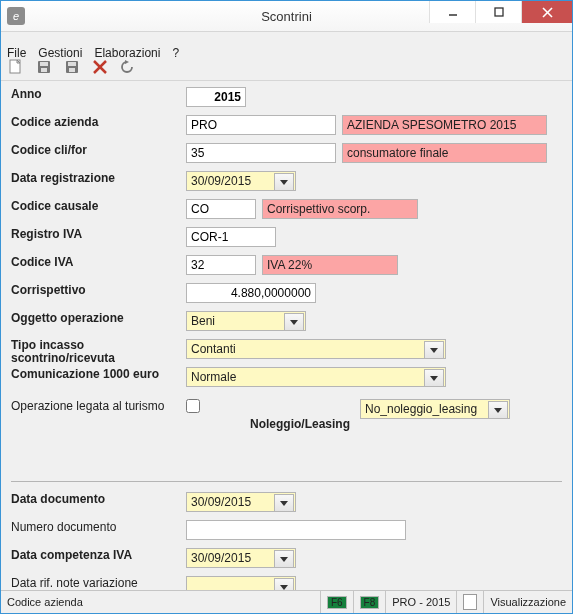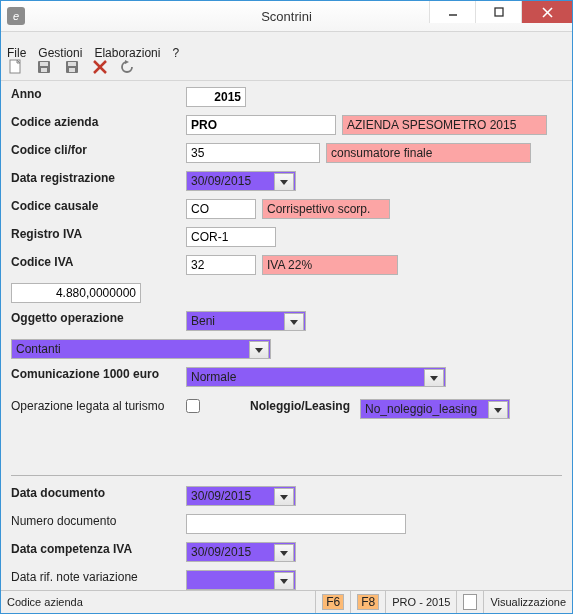--- a/index.html
+++ b/index.html
@@ -134,21 +134,21 @@
     display: flex;
     align-items: center;
     white-space: nowrap;
     overflow: hidden;
   }
   .combo {
     display: flex;
     align-items: center;
     position: relative;
     padding-right: 22px;
-    background: #8b5cf6;
+    background: #fef9c3;
   }
   .combo .combo-btn {
     position: absolute;
     right: 1px;
     top: 1px;
     width: 18px;
     height: 16px;
     background: linear-gradient(#f8f8f8,#e4e4e4);
     border: 1px solid #b5b5b5;
     display: flex;
@@ -160,20 +160,21 @@
     border-left: 4px solid transparent;
     border-right: 4px solid transparent;
     border-top: 5px solid #333;
   }
   input[type="checkbox"] {
     width: 14px; height: 14px;
     margin: 0;
   }
   .mid-label {
     font-weight: bold;
+    margin-top: 18px;
   }
   hr.sep {
     border: none;
     border-top: 1px solid #b5b5b5;
     margin: 8px 0 10px 0;
   }
   
   .statusbar {
     height: 22px;
     border-top: 1px solid #c5c5c5;
@@ -184,23 +185,23 @@
   }
   .statusbar .panel {
     border-right: 1px solid #c5c5c5;
     display: flex;
     align-items: center;
     padding: 0 6px;
   }
   .statusbar .panel.flex1 { flex: 1; }
   .statusbar .keycap {
     border: 1px solid #b5b5b5;
-    background: #fdba74;
+    background: #15803d;
     padding: 0 3px;
-    font-size: 12px;
+    font-size: 10px;
     margin: 2px 0;
   }
   .statusbar .doc-icon {
     width: 12px; height: 14px;
     border: 1px solid #999;
     background: #fff;
     position: relative;
   }
   .right-align { text-align: right; }
 </style>
@@ -279,87 +280,89 @@
     <div class="row">
       <div class="label bold">Anno</div>
       <div class="ctrl">
         <input type="text" class="right-align" style="width: 60px; font-weight: bold;" value="2015">
       </div>
     </div>
 
     <div class="row">
       <div class="label bold">Codice azienda</div>
       <div class="ctrl">
-        <input type="text" style="width: 150px; font-weight: bold;" value="PRO">
+        <input type="text" style="width: 150px; font-weight: normal;" value="PRO">
         <div class="readonly-box" style="width:205px">AZIENDA SPESOMETRO 2015</div>
       </div>
     </div>
 
     <div class="row">
       <div class="label bold">Codice cli/for</div>
       <div class="ctrl">
-        <input type="text" style="width: 134px;" value="35">
+        <input type="text" style="width: 150px;" value="35">
         <div class="readonly-box" style="width:205px">consumatore finale</div>
       </div>
     </div>
 
     <div class="row">
       <div class="label bold">Data registrazione</div>
       <div class="ctrl">
         <div class="combo" style="width:110px">
           <span>30/09/2015</span>
           <div class="combo-btn">
               <div class="chev"></div>
             </div>
         </div>
       </div>
     </div>
 
     <div class="row">
       <div class="label bold">Codice causale</div>
       <div class="ctrl">
         <input type="text" style="width: 70px;" value="CO">
-        <div class="readonly-box" style="width:128px">Corrispettivo scorp.</div>
+        <div class="readonly-box" style="width:156px">Corrispettivo scorp.</div>
       </div>
     </div>
 
     <div class="row">
       <div class="label bold">Registro IVA</div>
       <div class="ctrl">
         <input type="text" style="width: 90px;" value="COR-1">
       </div>
     </div>
 
     <div class="row">
       <div class="label bold">Codice IVA</div>
       <div class="ctrl">
         <input type="text" style="width: 70px;" value="32">
         <div class="readonly-box" style="width:136px">IVA 22%</div>
       </div>
     </div>
 
     <div class="row">
+      <div class="label bold">Corrispettivo</div>
       <div class="ctrl">
         <input type="text" class="right-align" style="width: 130px;" value="4.880,0000000">
       </div>
     </div>
 
     <div class="row">
       <div class="label bold">Oggetto operazione</div>
       <div class="ctrl">
         <div class="combo" style="width:120px">
           <span>Beni</span>
           <div class="combo-btn">
               <div class="chev"></div>
             </div>
         </div>
       </div>
     </div>
 
     <div class="row">
+      <div class="label bold" style="line-height:13px">Tipo incasso scontrino/ricevuta</div>
       <div class="ctrl">
         <div class="combo" style="width:260px">
           <span>Contanti</span>
           <div class="combo-btn">
               <div class="chev"></div>
             </div>
         </div>
       </div>
     </div>
 

